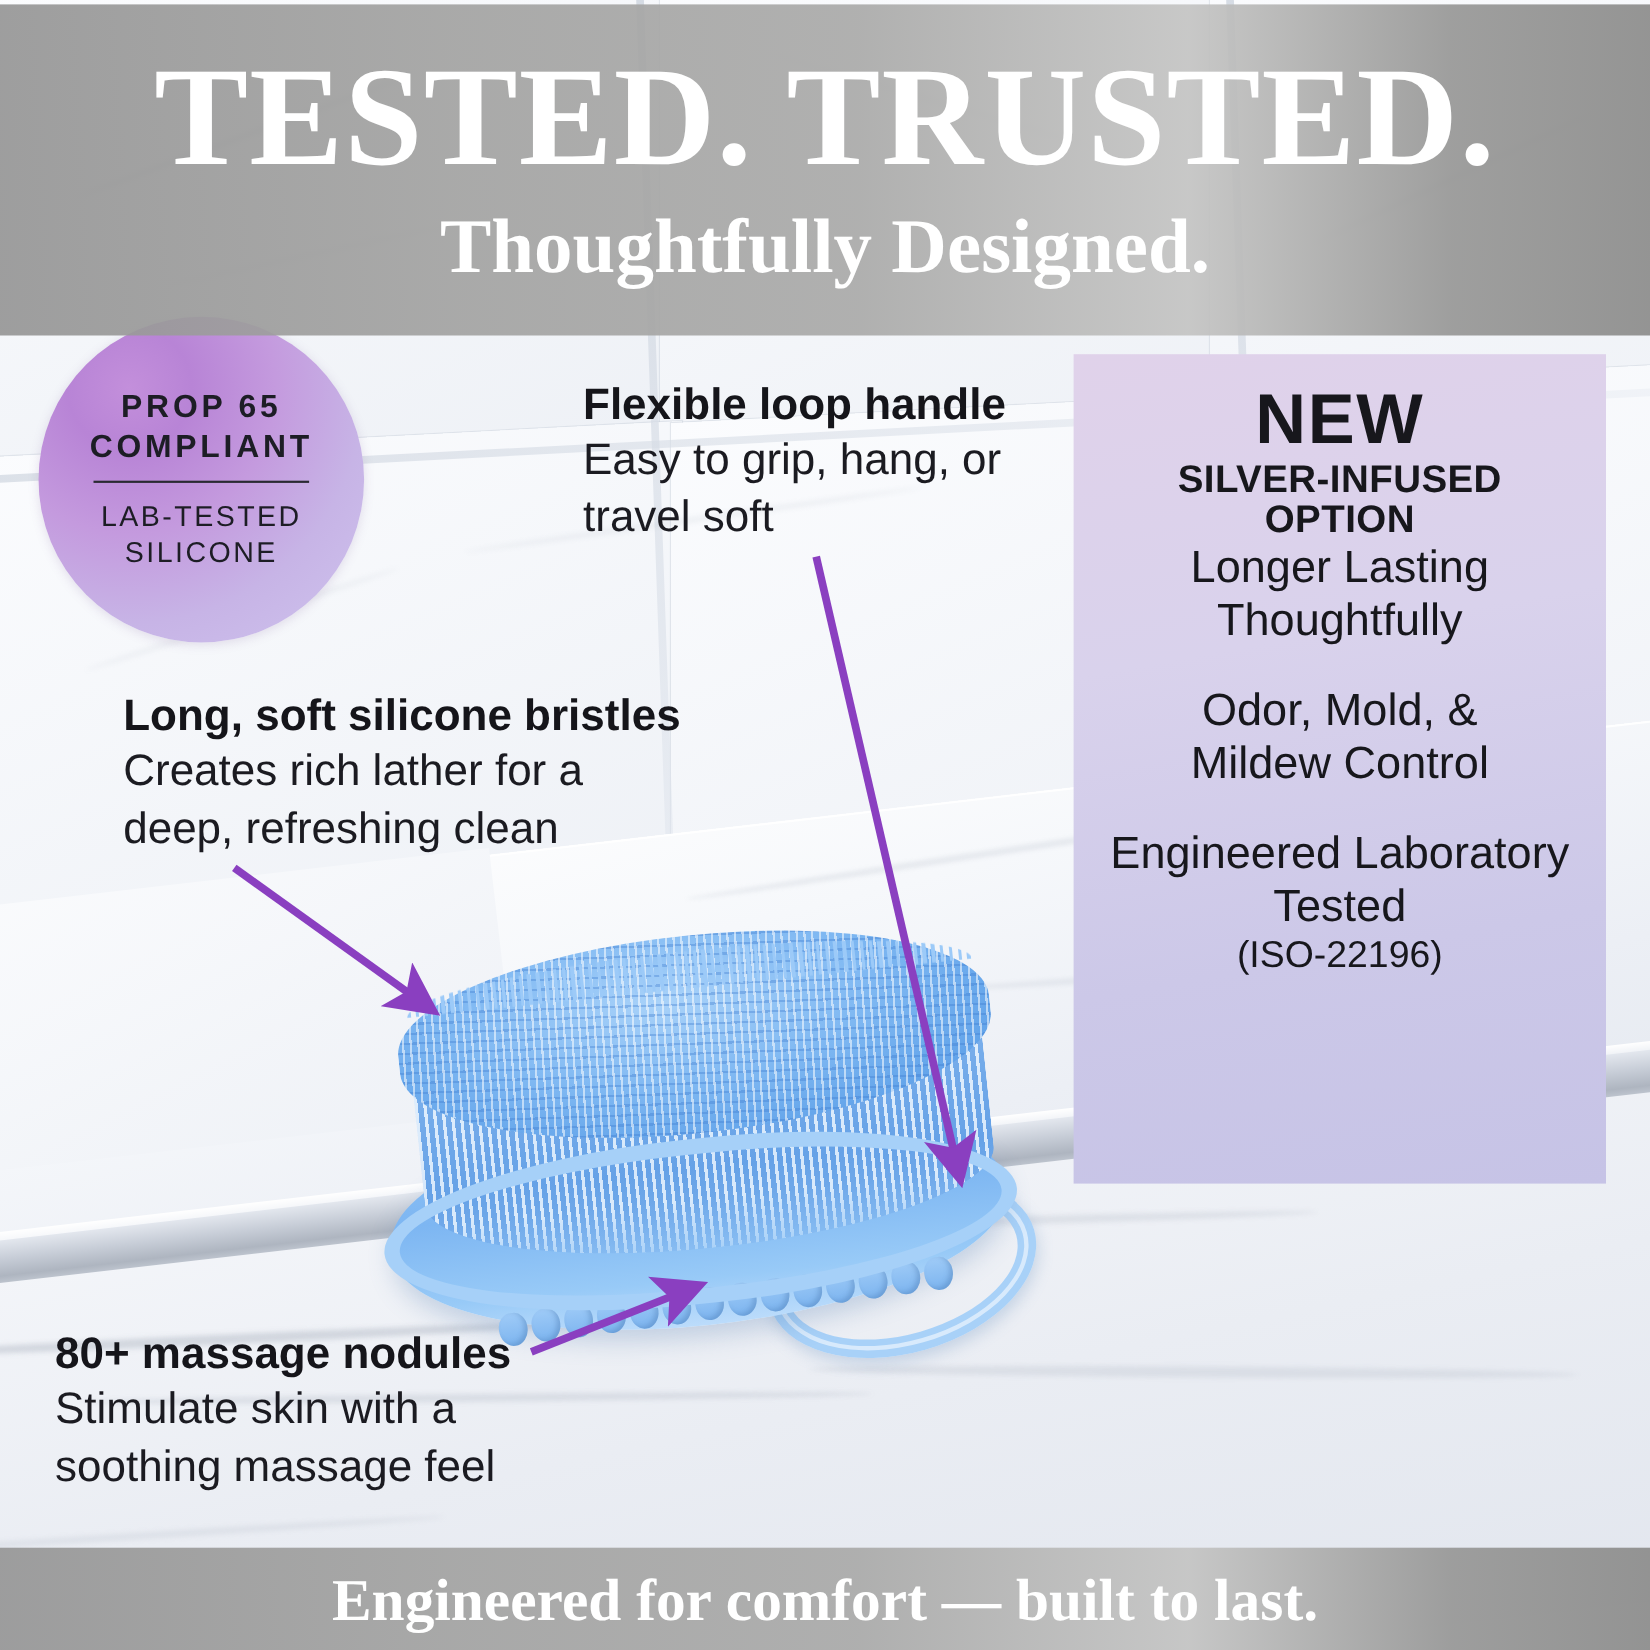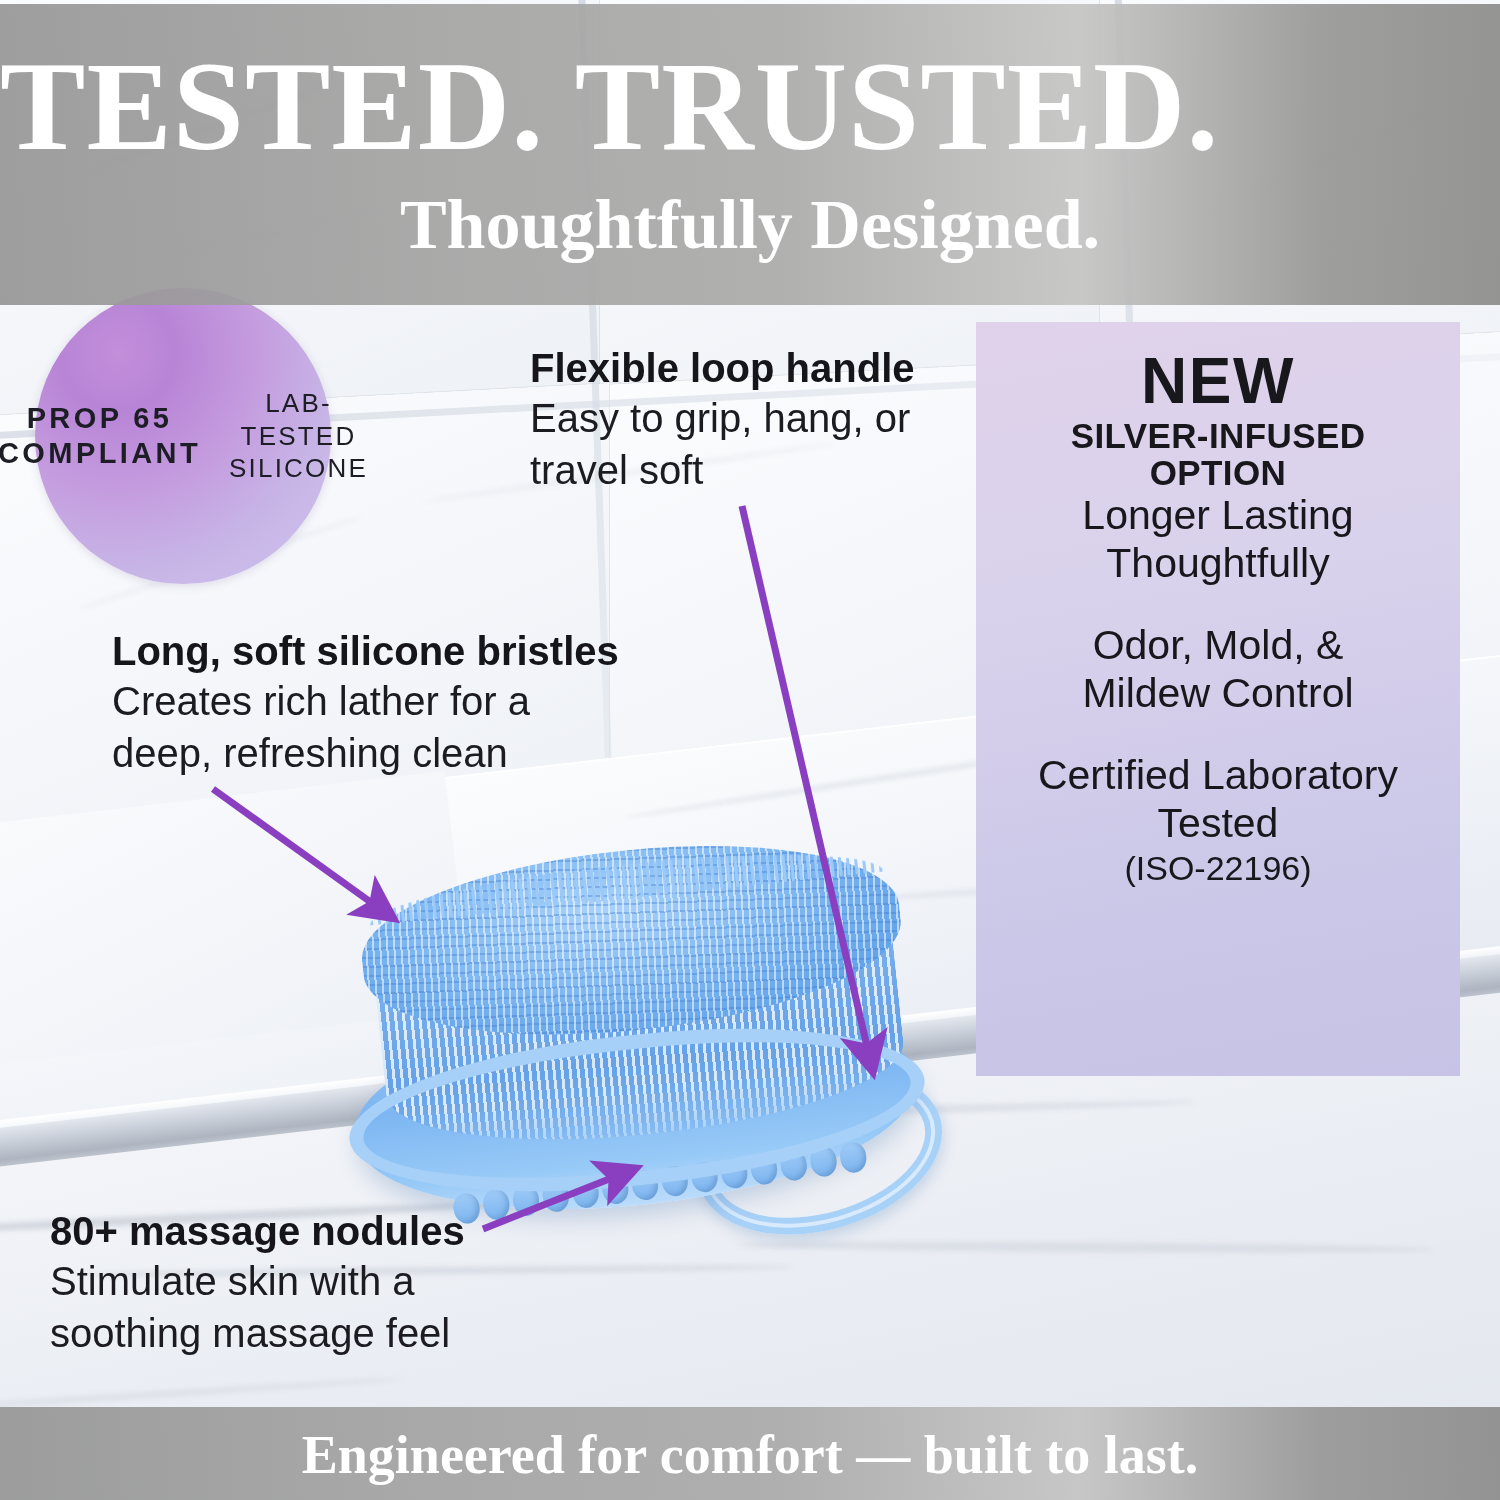--- a/index.html
+++ b/index.html
@@ -174,20 +174,21 @@
       rgba(170,170,169,.92) 52%,
       rgba(196,196,195,.92) 72%,
       rgba(151,151,150,.92) 88%,
       rgba(140,140,139,.92) 100%);
   }
   .bar-top { top:4px; height:301px; }
   .bar-bottom { top:1407px; height:93px; }
 
   .headline {
     position:absolute; left:0; right:0; top:42px;
+    text-align:center;
     font-family:"Liberation Serif", serif;
     font-weight:700;
     font-size:128px;
     line-height:1.0;
     letter-spacing:1px;
     color:#ffffff;
     white-space:nowrap;
   }
   .subhead {
     position:absolute; left:0; right:0; top:190px;
@@ -205,21 +206,21 @@
     font-weight:700;
     font-size:54px;
     color:#ffffff;
   }
 
   
   .badge {
     position:absolute; left:35px; top:288px; width:296px; height:296px;
     border-radius:50%;
     background:radial-gradient(circle at 28% 22%, #c38fdb 0%, #b884d6 18%, #c49ade 42%, #c7b4e6 68%, #cfc4ee 100%);
-    display:flex; flex-direction:row; align-items:center; justify-content:center;
+    display:flex; flex-direction:column; align-items:center; justify-content:center;
     text-align:center;
     box-shadow:0 2px 10px rgba(120,90,150,.18);
   }
   .badge-top {
     font-size:29px; font-weight:700; letter-spacing:3.4px;
     color:#1d1d25; line-height:1.22;
     padding:0 14px;
   }
   .badge-rule {
     width:196px; height:2px; background:#2a2a32; margin:13px 0 14px;
@@ -389,21 +390,21 @@
     <div class="panel-features">
       <div class="feature">
         <div>Longer Lasting</div>
         <div>Thoughtfully</div>
       </div>
       <div class="feature">
         <div>Odor, Mold, &amp;</div>
         <div>Mildew Control</div>
       </div>
       <div class="feature last">
-        <div>Certified Laboratory</div>
+        <div>Engineered Laboratory</div>
         <div>Tested</div>
         <span class="sub">(ISO-22196)</span>
       </div>
     </div>
   </div>
 
   <div class="bar bar-top"></div>
   <div class="headline">TESTED. TRUSTED.</div>
   <div class="subhead">Thoughtfully Designed.</div>
 

